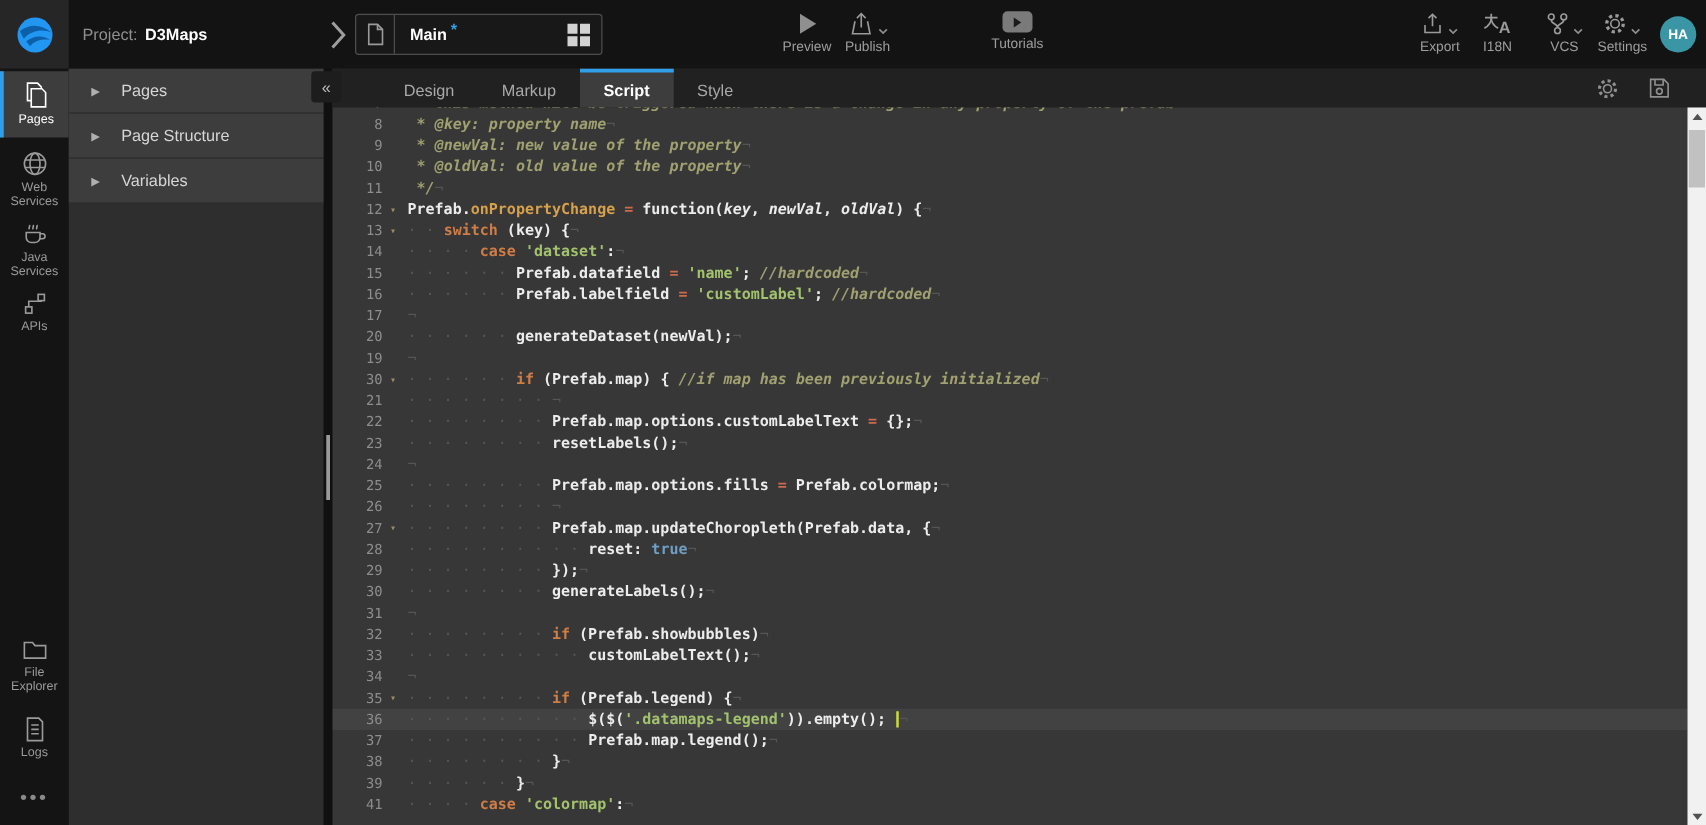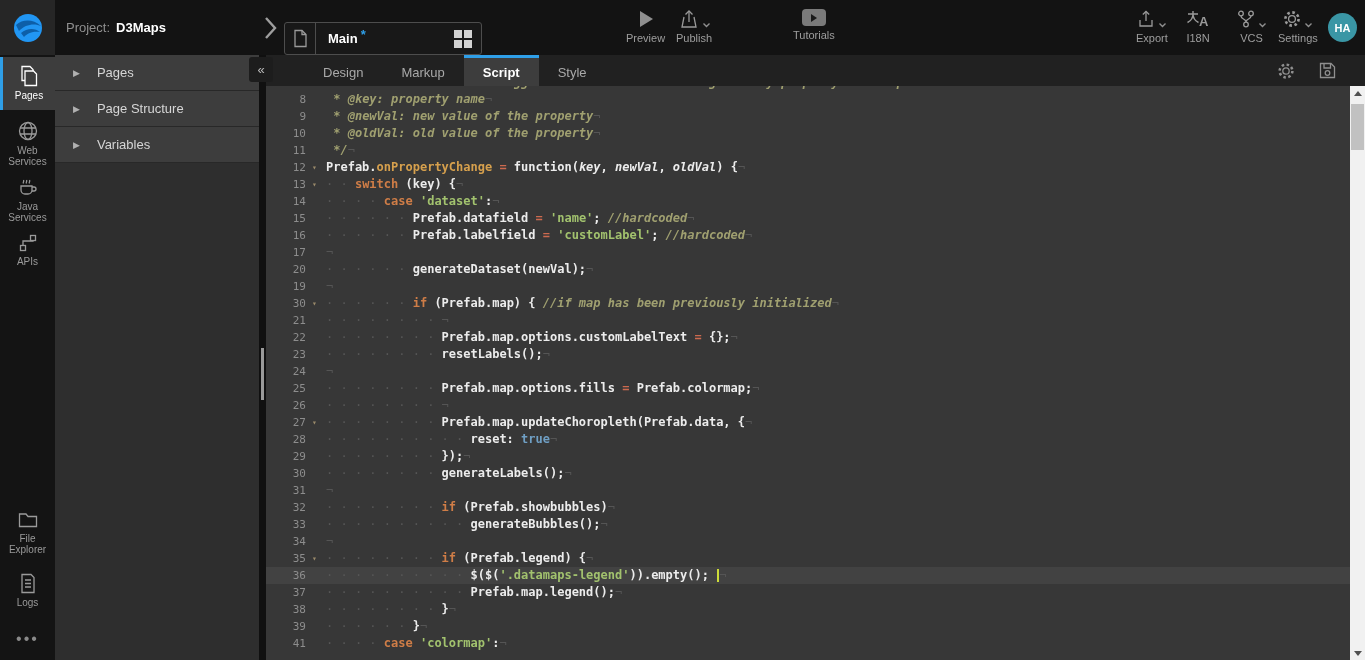--- a/index.html
+++ b/index.html
@@ -10,21 +10,21 @@
 
   
   .topbar { left:0; top:0; width:1365px; height:55px; background:#131313; }
   .logo { left:0; top:0; width:55px; height:55px; background:#262626;
     display:flex; align-items:center; justify-content:center; cursor:pointer; }
   .proj { left:66px; top:0; height:55px; display:flex; align-items:center; font-size:13px; }
   .proj .pfx { color:#8f8f8f; margin-right:6px; }
   .proj .pname { color:#ffffff; font-weight:bold; }
   .crumb-chev { left:260px; top:14px; }
   .pagetab { left:284px; top:11px; width:198px; height:33px; border:1px solid #4d4d4d;
-    border-radius:3px; display:flex; align-items:center; background:#181818; cursor:pointer;margin-top:11px; }
+    border-radius:3px; display:flex; align-items:center; background:#181818; cursor:pointer; }
   .pagetab .icell { width:31px; height:100%; border-right:1px solid #4d4d4d;
     display:flex; align-items:center; justify-content:center; }
   .pagetab .tlabel { color:#fff; font-weight:bold; font-size:13px; margin-left:12px; }
   .pagetab .dirty { color:#2f9fe8; font-size:13px; font-weight:bold; margin-left:3px;
     position:relative; top:-4px; }
   .pagetab .gicell { margin-left:auto; margin-right:9px; }
   .gridic { display:grid; grid-template-columns:8px 8px; grid-template-rows:8px 8px; gap:2px; }
   .gridic span { background:#d2d2d2; }
   .tb-btn { display:flex; flex-direction:column; align-items:center; cursor:pointer;
     color:#9e9e9e; font-size:11px; }
@@ -326,21 +326,21 @@
           <div class="cl"><span class="ln">23</span><span class="fold"></span><span class="ct"><span class="ws">· · · · · · · · </span><span class="t-p">resetLabels();</span><span class="eol">¬</span></span></div>
           <div class="cl"><span class="ln">24</span><span class="fold"></span><span class="ct"><span class="eol">¬</span></span></div>
           <div class="cl"><span class="ln">25</span><span class="fold"></span><span class="ct"><span class="ws">· · · · · · · · </span><span class="t-p">Prefab.map.options.fills</span><span class="t-o"> = </span><span class="t-p">Prefab.colormap;</span><span class="eol">¬</span></span></div>
           <div class="cl"><span class="ln">26</span><span class="fold"></span><span class="ct"><span class="ws">· · · · · · · · </span><span class="eol">¬</span></span></div>
           <div class="cl"><span class="ln">27</span><span class="fold">▾</span><span class="ct"><span class="ws">· · · · · · · · </span><span class="t-p">Prefab.map.updateChoropleth(Prefab.data, {</span><span class="eol">¬</span></span></div>
           <div class="cl"><span class="ln">28</span><span class="fold"></span><span class="ct"><span class="ws">· · · · · · · · · · </span><span class="t-p">reset: </span><span class="t-a">true</span><span class="eol">¬</span></span></div>
           <div class="cl"><span class="ln">29</span><span class="fold"></span><span class="ct"><span class="ws">· · · · · · · · </span><span class="t-p">});</span><span class="eol">¬</span></span></div>
           <div class="cl"><span class="ln">30</span><span class="fold"></span><span class="ct"><span class="ws">· · · · · · · · </span><span class="t-p">generateLabels();</span><span class="eol">¬</span></span></div>
           <div class="cl"><span class="ln">31</span><span class="fold"></span><span class="ct"><span class="eol">¬</span></span></div>
           <div class="cl"><span class="ln">32</span><span class="fold"></span><span class="ct"><span class="ws">· · · · · · · · </span><span class="t-k">if</span><span class="t-p"> (Prefab.showbubbles)</span><span class="eol">¬</span></span></div>
-          <div class="cl"><span class="ln">33</span><span class="fold"></span><span class="ct"><span class="ws">· · · · · · · · · · </span><span class="t-p">generateBubbles();</span><span class="eol">¬</span></span></div>
+          <div class="cl"><span class="ln">33</span><span class="fold"></span><span class="ct"><span class="ws">· · · · · · · · · · </span><span class="t-p">customLabelText();</span><span class="eol">¬</span></span></div>
           <div class="cl"><span class="ln">34</span><span class="fold"></span><span class="ct"><span class="eol">¬</span></span></div>
           <div class="cl"><span class="ln">35</span><span class="fold">▾</span><span class="ct"><span class="ws">· · · · · · · · </span><span class="t-k">if</span><span class="t-p"> (Prefab.legend) {</span><span class="eol">¬</span></span></div>
           <div class="cl active"><span class="ln">36</span><span class="fold"></span><span class="ct"><span class="ws">· · · · · · · · · · </span><span class="t-p">$($(</span><span class="t-s">'.datamaps-legend'</span><span class="t-p">)).empty();</span><span class="t-p"> </span><span class="cursor"></span><span class="eol">¬</span></span></div>
           <div class="cl"><span class="ln">37</span><span class="fold"></span><span class="ct"><span class="ws">· · · · · · · · · · </span><span class="t-p">Prefab.map.legend();</span><span class="eol">¬</span></span></div>
           <div class="cl"><span class="ln">38</span><span class="fold"></span><span class="ct"><span class="ws">· · · · · · · · </span><span class="t-p">}</span><span class="eol">¬</span></span></div>
           <div class="cl"><span class="ln">39</span><span class="fold"></span><span class="ct"><span class="ws">· · · · · · </span><span class="t-p">}</span><span class="eol">¬</span></span></div>
           <div class="cl"><span class="ln">41</span><span class="fold"></span><span class="ct"><span class="ws">· · · · </span><span class="t-k">case</span><span class="t-p"> </span><span class="t-s">'colormap'</span><span class="t-p">:</span><span class="eol">¬</span></span></div>
         </div>
     </div>
   </div>

